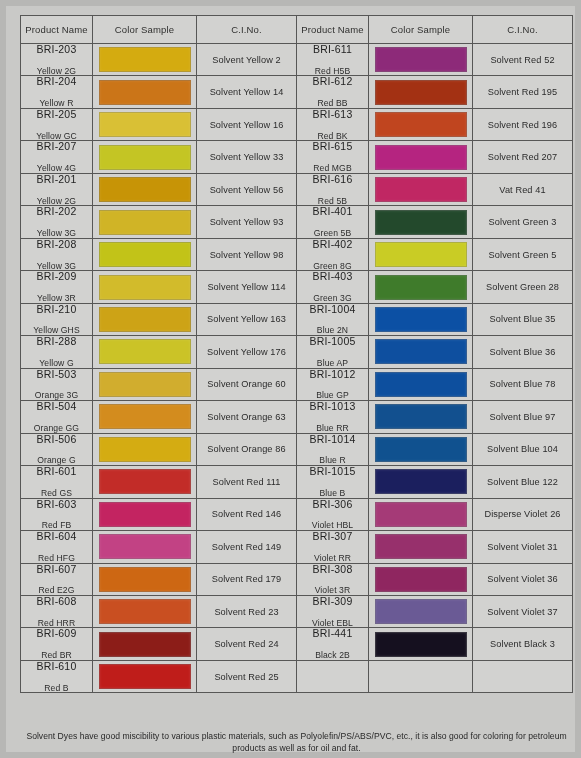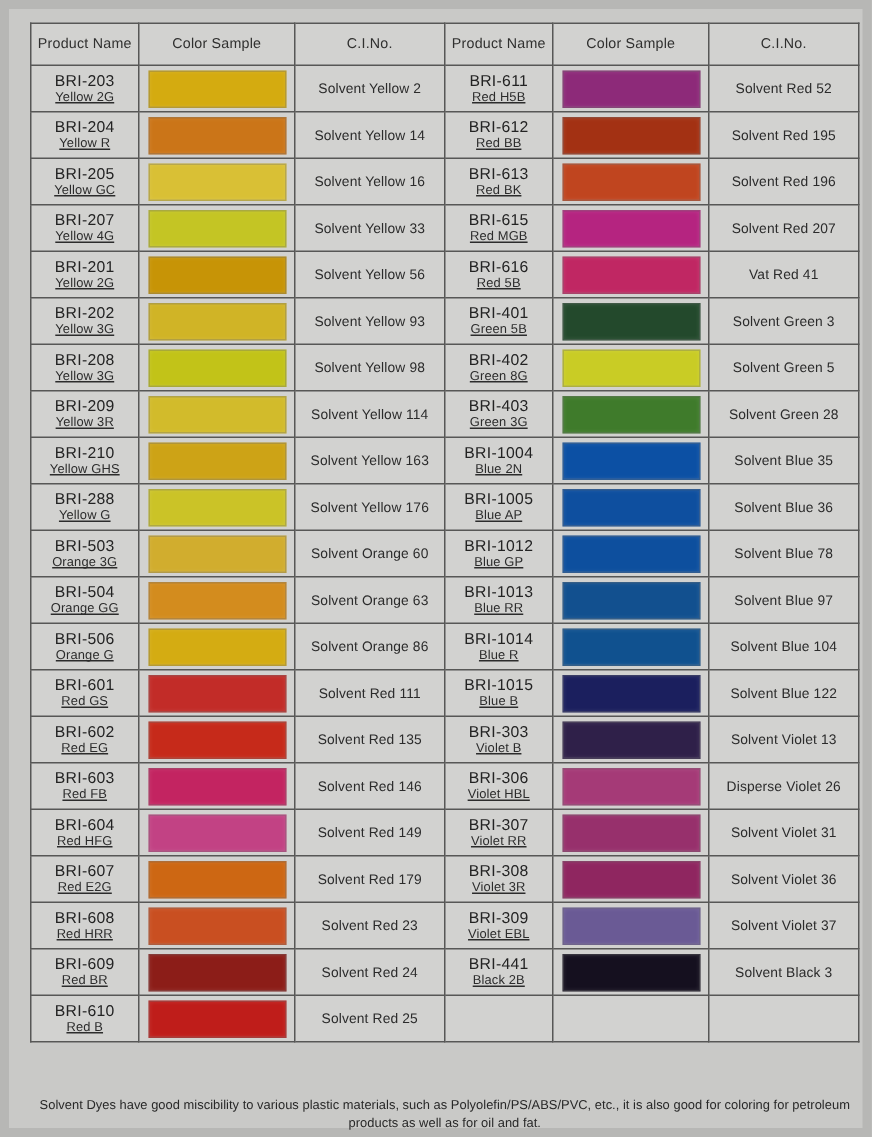--- a/index.html
+++ b/index.html
@@ -79,23 +79,22 @@
     font-size: 10.5px;
     letter-spacing: 0.2px;
     color: #232323;
     white-space: nowrap;
   }
   .prodsub {
     display: block;
     font-size: 8.6px;
     letter-spacing: 0.1px;
     color: #2c2c2c;
-    margin-top: 1px;
+    margin-top: 12px;
     white-space: nowrap;
-    text-decoration: underline;
   }
 
   .cicell {
     font-size: 9.2px;
     letter-spacing: 0.1px;
     color: #2b2b2b;
     white-space: nowrap;
   }
 
   .swatchcell {
@@ -399,38 +398,20 @@
               <span class="prodcode">BRI-1015</span>
               <span class="prodsub">Blue B</span>
             </td>
             <td class="swatchcell">
               <div class="swatch" style="background: rgb(27, 31, 94);"></div>
             </td>
             <td class="cicell">Solvent Blue 122</td>
           </tr>
           <tr>
             <td class="prodcell">
-              <span class="prodcode">BRI-602</span>
-              <span class="prodsub">Red EG</span>
-            </td>
-            <td class="swatchcell">
-              <div class="swatch" style="background: rgb(198, 42, 26);"></div>
-            </td>
-            <td class="cicell">Solvent Red 135</td>
-            <td class="prodcell">
-              <span class="prodcode">BRI-303</span>
-              <span class="prodsub">Violet B</span>
-            </td>
-            <td class="swatchcell">
-              <div class="swatch" style="background: rgb(47, 32, 73);"></div>
-            </td>
-            <td class="cicell">Solvent Violet 13</td>
-          </tr>
-          <tr>
-            <td class="prodcell">
               <span class="prodcode">BRI-603</span>
               <span class="prodsub">Red FB</span>
             </td>
             <td class="swatchcell">
               <div class="swatch" style="background: rgb(195, 36, 97);"></div>
             </td>
             <td class="cicell">Solvent Red 146</td>
             <td class="prodcell">
               <span class="prodcode">BRI-306</span>
               <span class="prodsub">Violet HBL</span>

